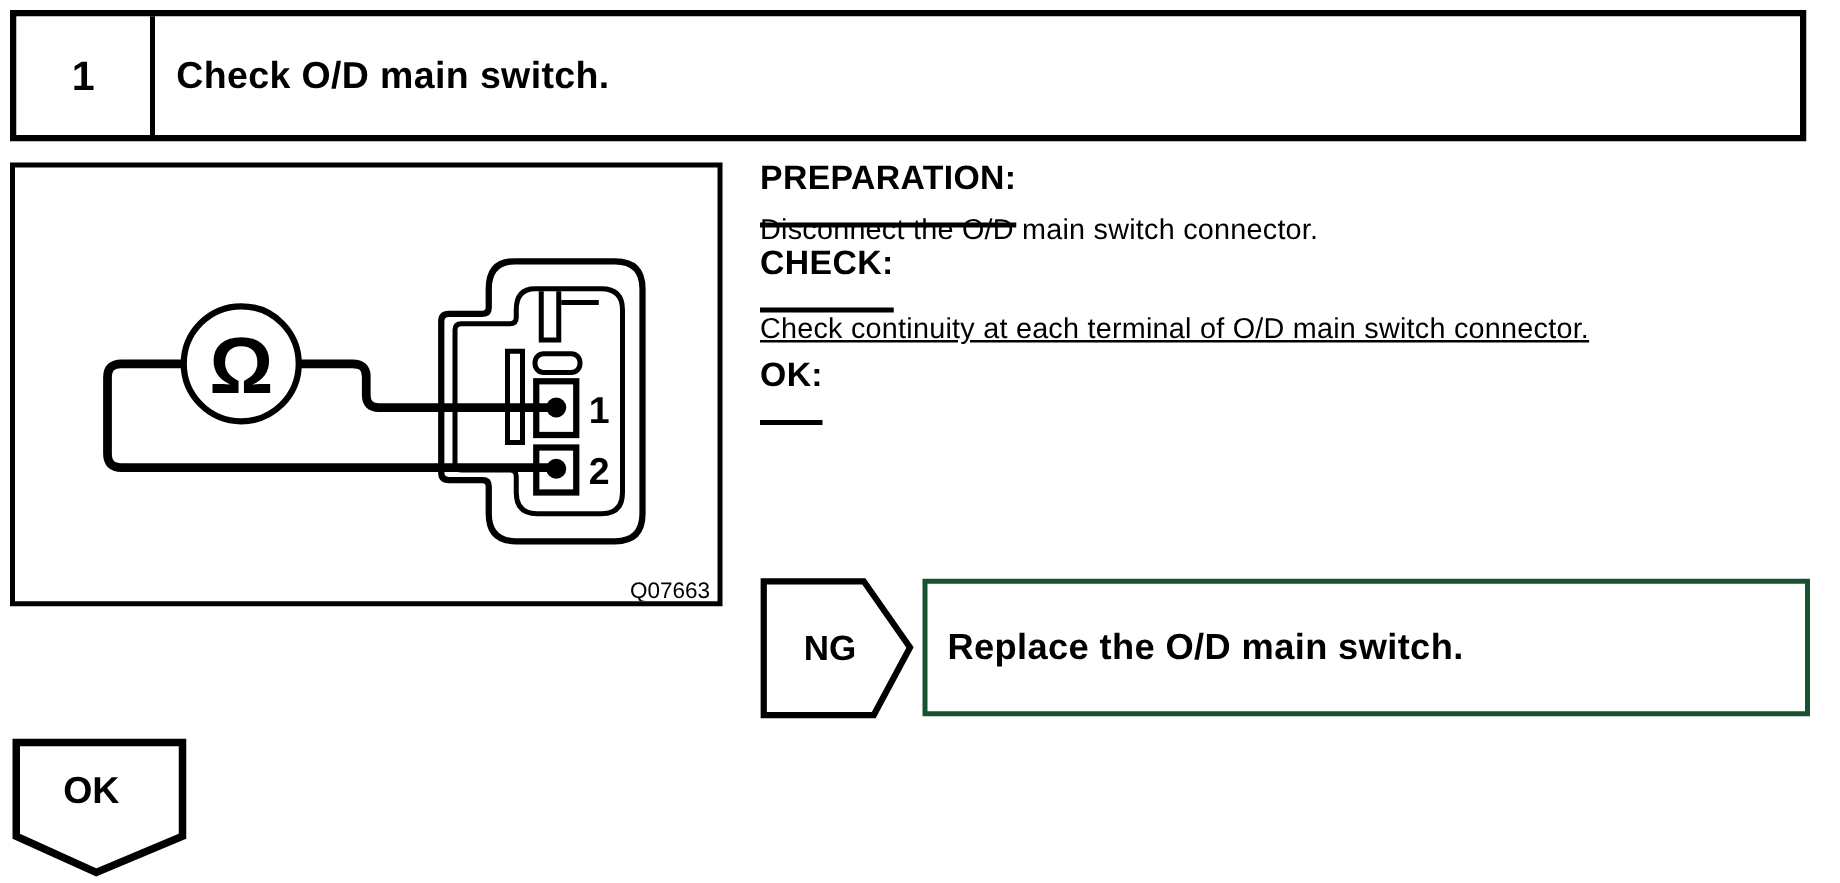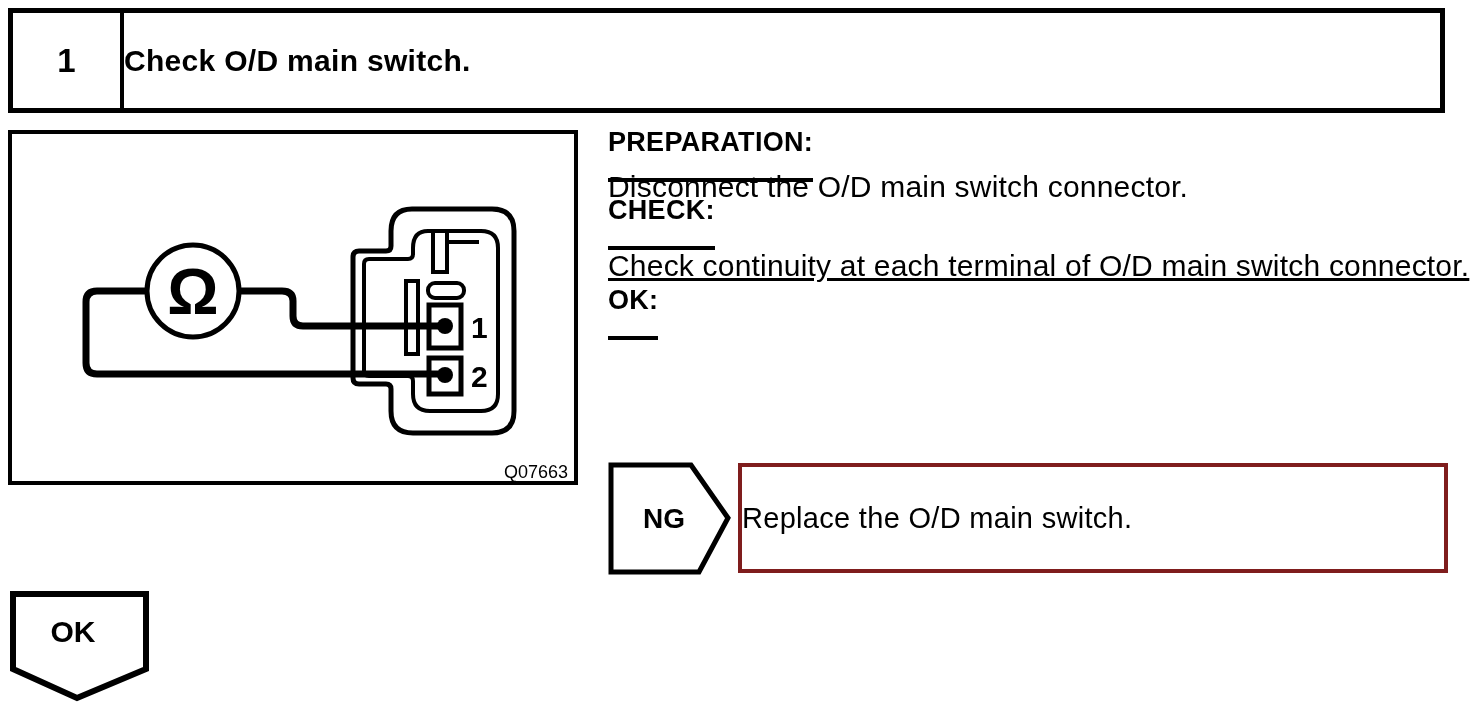--- a/index.html
+++ b/index.html
@@ -22,20 +22,21 @@
     display: flex;
   }
   .step-number {
     width: 111px; height: 100%;
     border-right: 4px solid #000;
     display: flex; align-items: center; justify-content: center;
     font-size: 33px; font-weight: bold;
   }
   .step-title {
     flex: 1; display: flex; align-items: center;
+    padding-left: 17px;
     font-size: 30px; font-weight: bold; letter-spacing: 0.3px;
   }
 
   
   .figure-box {
     position: absolute; left: 8px; top: 130px;
     width: 570px; height: 355px;
     border: 4px solid #000;
     background: #fff;
   }
@@ -45,21 +46,21 @@
   
   .sec-label {
     position: absolute; left: 608px;
     font-size: 27px; font-weight: bold; letter-spacing: 0.3px;
     border-bottom: 4px solid #000;
     padding-bottom: 20px;
     line-height: 1.1;
   }
   .sec-text {
     position: absolute; left: 608px;
-    font-size: 30px; letter-spacing: 0.2px;
+    font-size: 23px; letter-spacing: 0.2px;
     line-height: 1.15;
     white-space: nowrap;
     text-align: right;
   }
   .pos-prep-label  { top: 128px; }
   .pos-prep-text   { top: 170px; }
   .pos-check-label { top: 196px; }
   .pos-check-text  { top: 249px; text-decoration: underline; }
   .pos-ok-label    { top: 286px; }
 
@@ -78,24 +79,24 @@
     background: #fff;
   }
   .spec-table col.c1 { width: 418px; }
   .spec-table col.c2 { width: 423px; }
 
   
   .ng-arrow { position: absolute; left: 607px; top: 461px; }
   .action-box {
     position: absolute; left: 738px; top: 463px;
     width: 710px; height: 110px;
-    border: 4px solid #7f1d1d;
+    border: 4px solid #14532d;
     display: flex; align-items: center;
-    padding-left: 0;
-    font-size: 29px; font-weight: normal; letter-spacing: 0.3px;
+    padding-left: 16px;
+    font-size: 29px; font-weight: bold; letter-spacing: 0.3px;
     background: #fff;
   }
 
   
   .ok-arrow { position: absolute; left: 9px; top: 590px; }
 </style>
 </head>
 <body>
 
 <div class="page">

